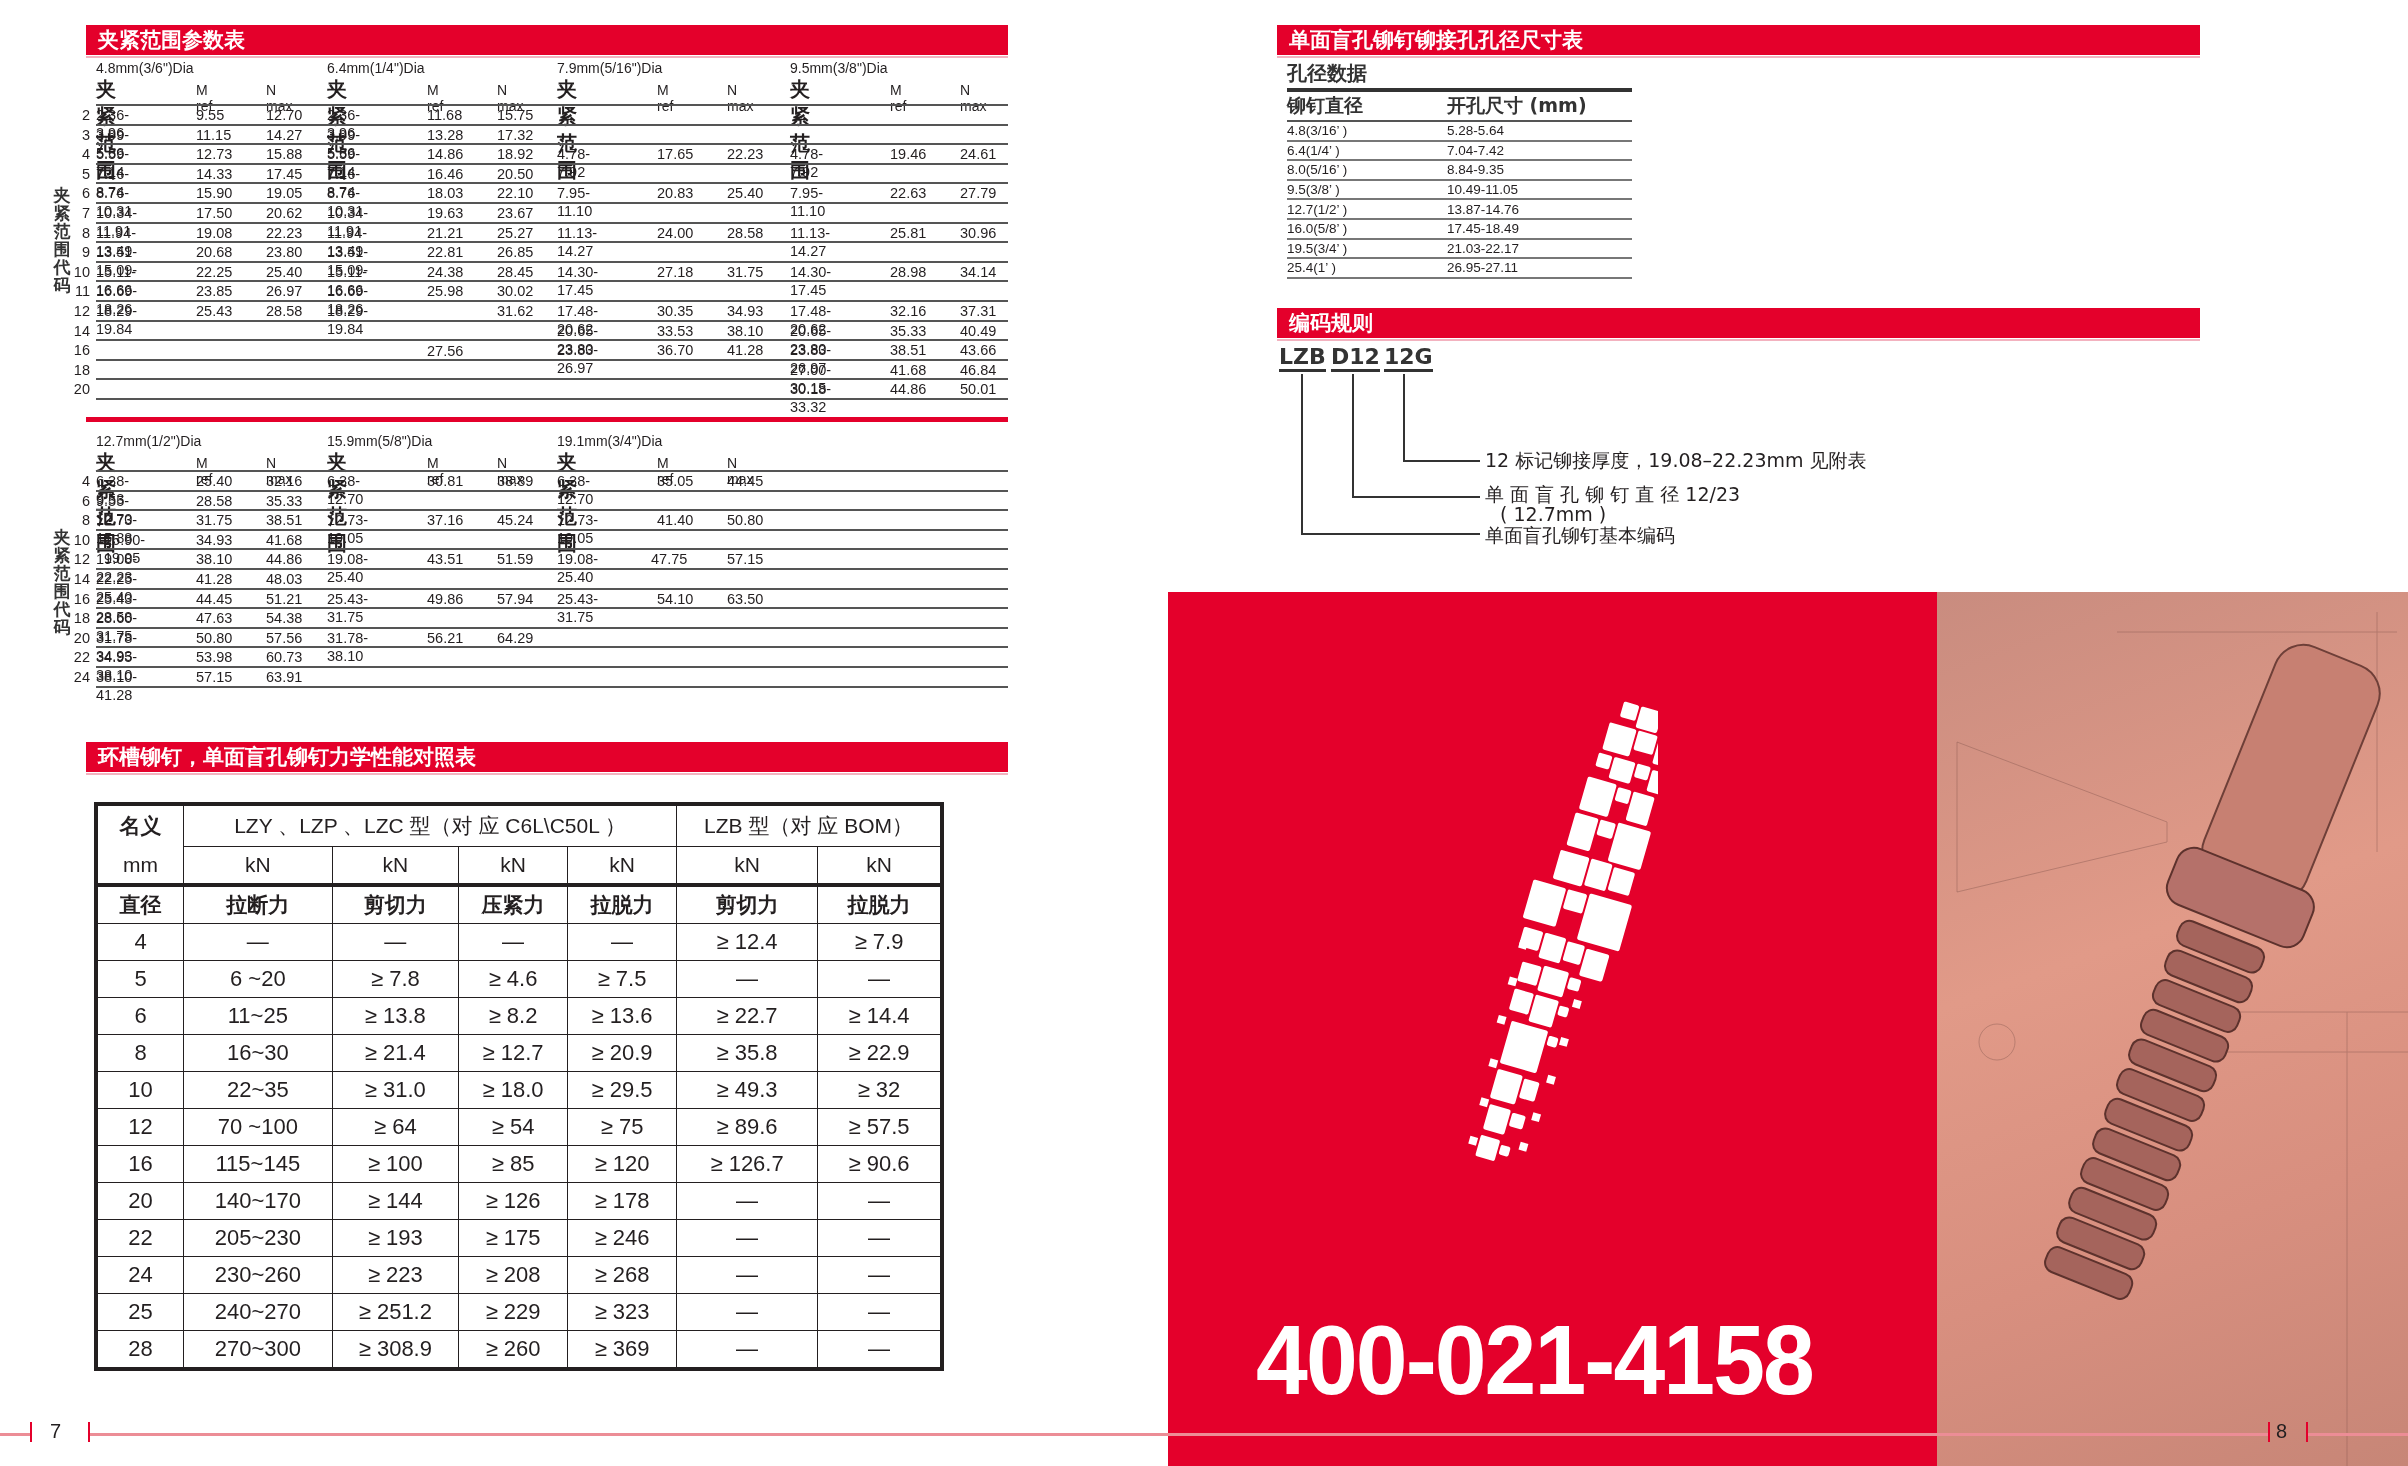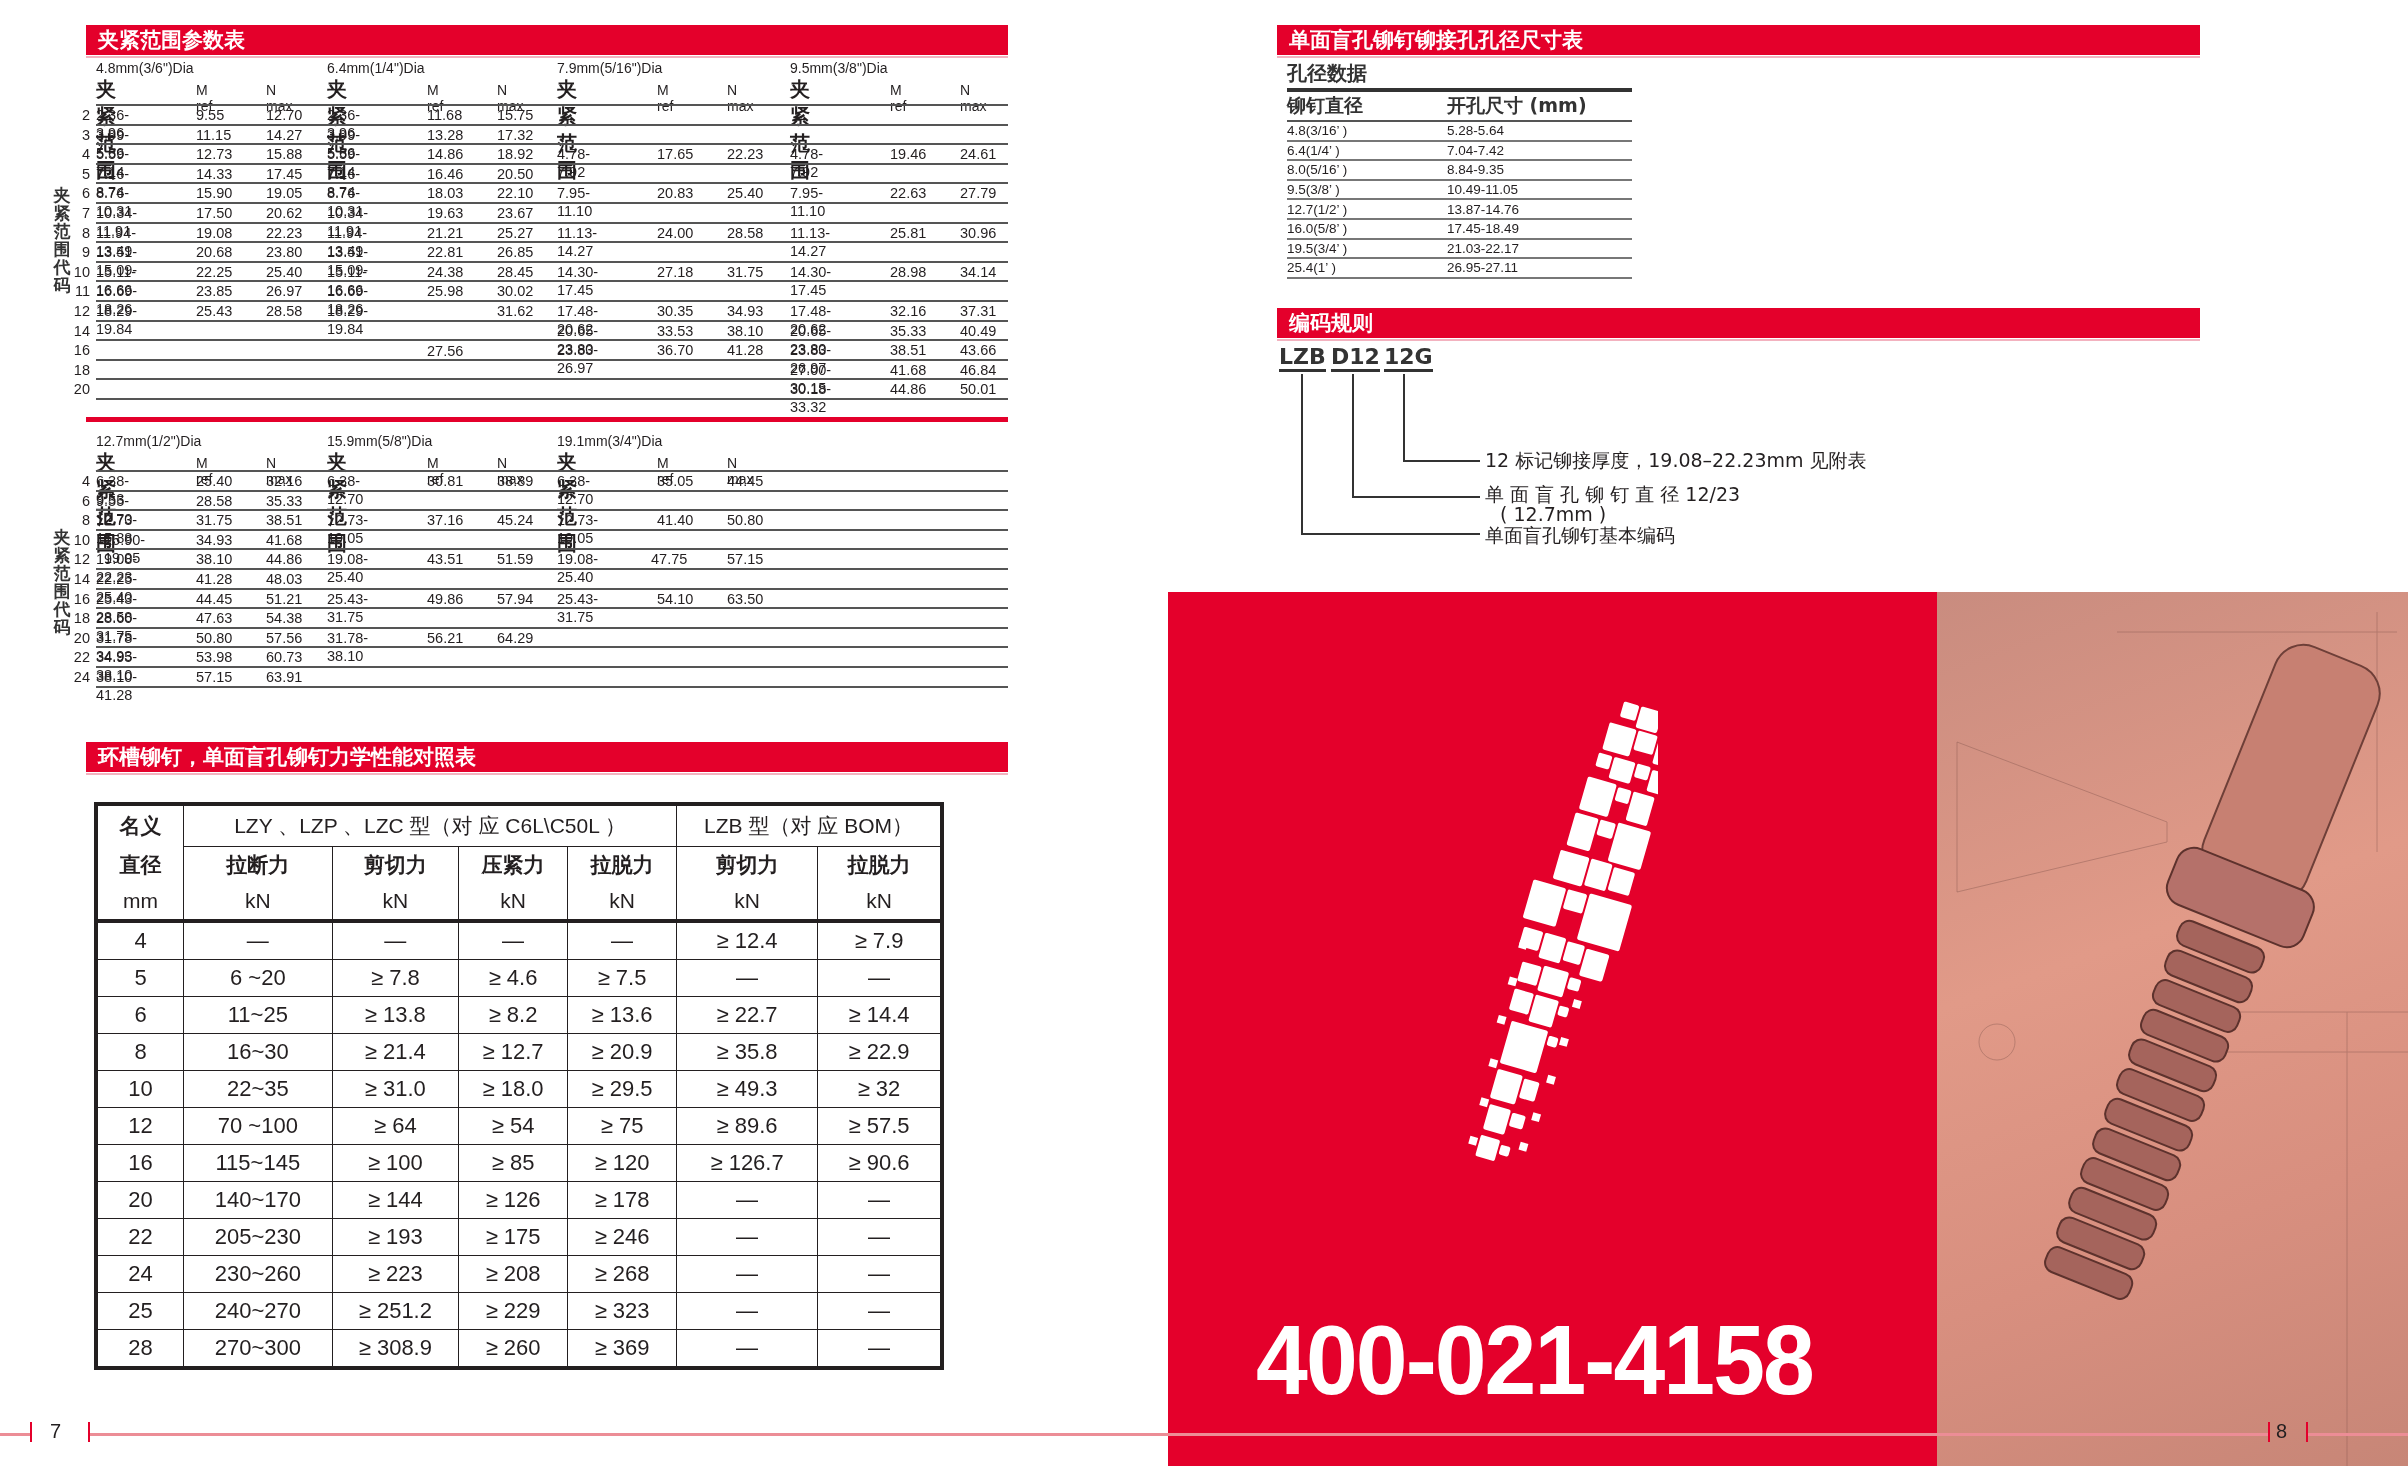--- a/index.html
+++ b/index.html
@@ -435,37 +435,37 @@
 
 <div class="bar" style="left:86px;top:742px;width:922px;">环槽铆钉，单面盲孔铆钉力学性能对照表</div>
 
 <table class="big">
   <tbody id="bigbody">
       <tr class="h htop">
         <td rowspan="1" style="width:85px;border-bottom:none;">名义</td>
         <td colspan="4" style="font-weight:normal;font-family:&quot;Liberation Sans&quot;,sans-serif;border-bottom:1.5px solid #231f20;">LZY 、LZP 、LZC 型（对 应 C6L\C50L ）</td>
         <td colspan="2" style="font-weight:normal;font-family:&quot;Liberation Sans&quot;,sans-serif;border-bottom:1.5px solid #231f20;">LZB 型（对 应 BOM）</td>
       </tr>
+      <tr class="h hsep">
+        <td class="unit">mm</td>
+        <td class="unit">kN</td>
+        <td class="unit">kN</td>
+        <td class="unit">kN</td>
+        <td class="unit">kN</td>
+        <td class="unit">kN</td>
+        <td class="unit">kN</td>
+      </tr>
       <tr class="h">
         <td>直径</td>
         <td>拉断力</td>
         <td>剪切力</td>
         <td>压紧力</td>
         <td>拉脱力</td>
         <td>剪切力</td>
         <td>拉脱力</td>
-      </tr>
-      <tr class="h hsep">
-        <td class="unit">mm</td>
-        <td class="unit">kN</td>
-        <td class="unit">kN</td>
-        <td class="unit">kN</td>
-        <td class="unit">kN</td>
-        <td class="unit">kN</td>
-        <td class="unit">kN</td>
       </tr>
       <tr>
         <td>4</td>
         <td>—</td>
         <td>—</td>
         <td>—</td>
         <td>—</td>
         <td>≥ 12.4</td>
         <td>≥ 7.9</td>
       </tr>

